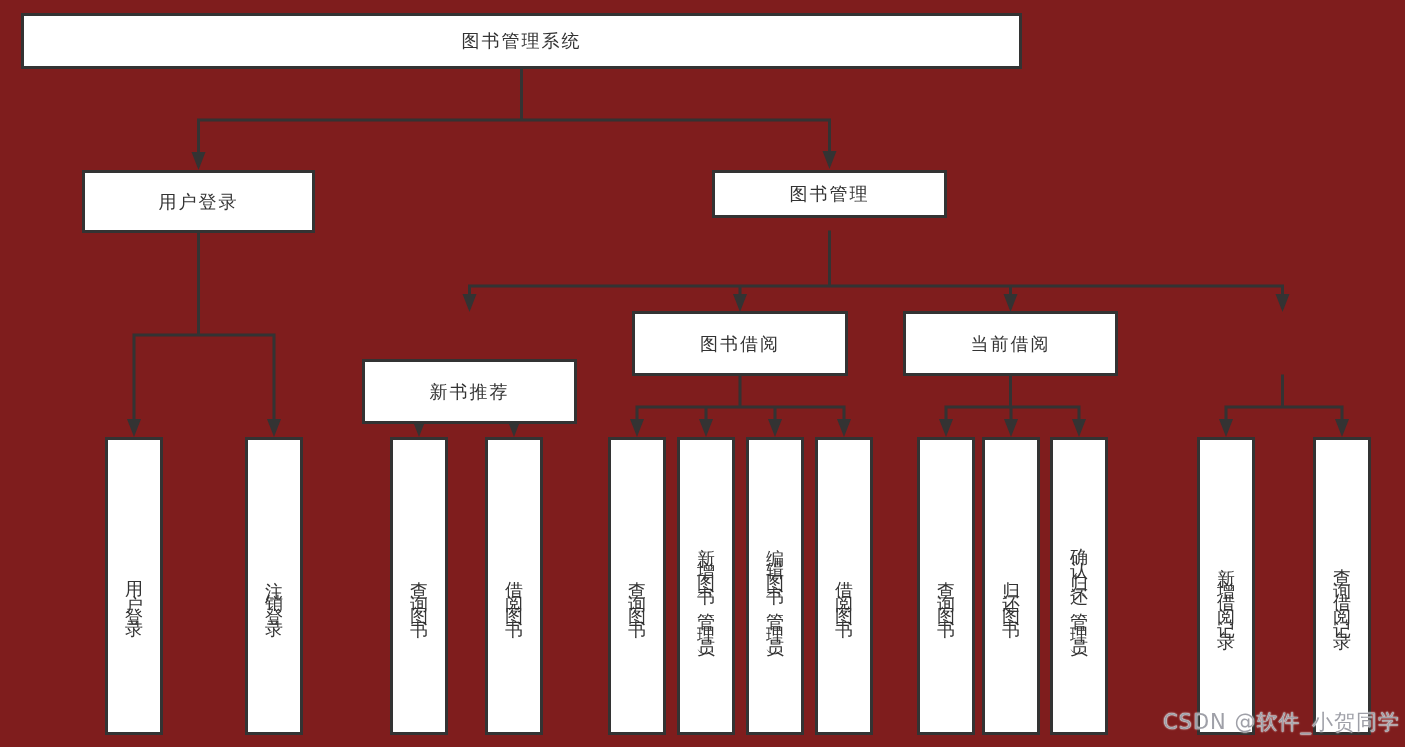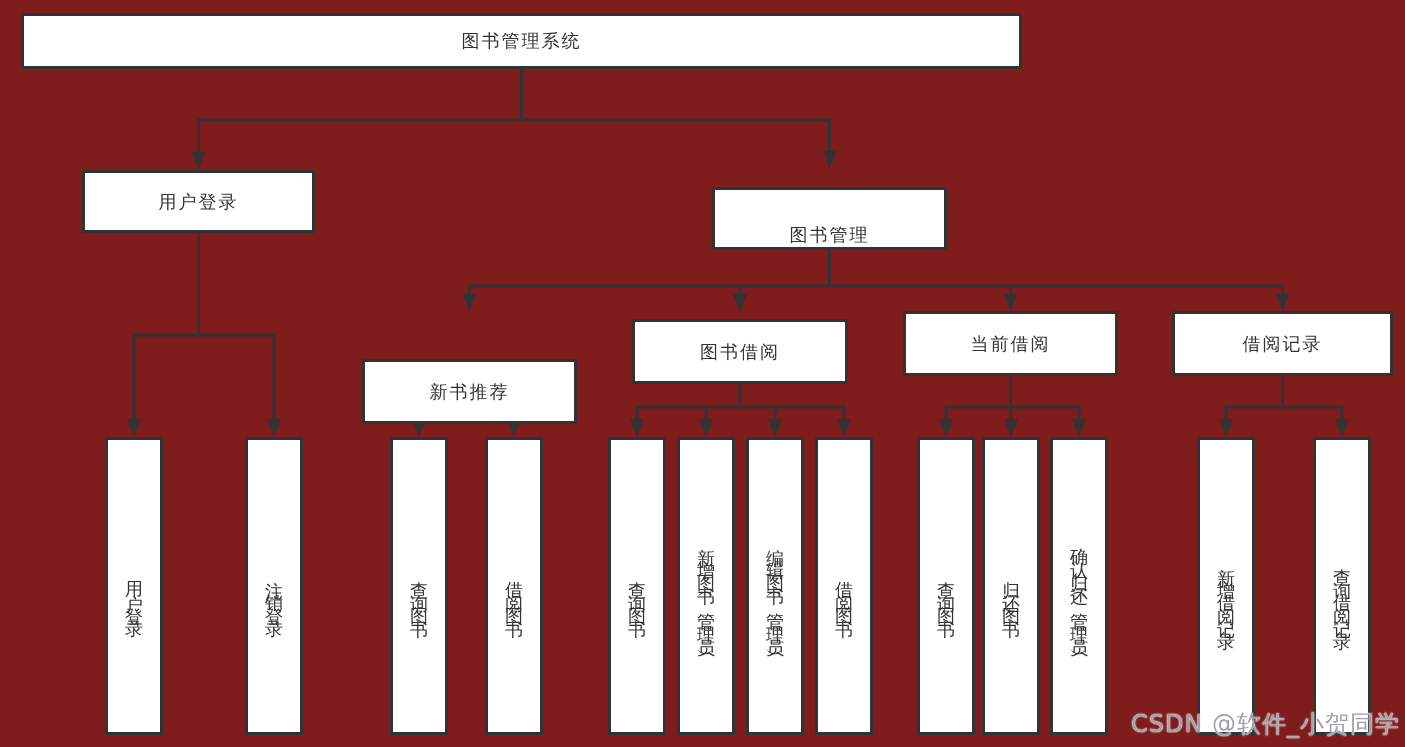--- a/index.html
+++ b/index.html
@@ -23,21 +23,21 @@
     display:flex; align-items:center; justify-content:center;
     color:var(--color-text,#333333); z-index:2;
   }
   .vtext {
     writing-mode:vertical-rl; text-orientation:mixed;
     font-size:18px; line-height:1; letter-spacing:13px; margin-bottom:-13px;
     white-space:nowrap; color:var(--color-text,#333333);
   }
   .watermark {
     position:absolute; right:5px; top:708px; z-index:5;
-    font-size:24px; letter-spacing:1px;
+    font-size:21px; letter-spacing:1px;
     color:var(--color-watermark,#9fa0a8);
     text-shadow:0 0 2px #ffffff, 0 0 1px #ffffff;
   }
 </style>
 </head>
 <body>
 
 <div id="canvas">
 
   <svg id="wires" viewBox="0 0 1405 747" xmlns="http://www.w3.org/2000/svg">
@@ -90,35 +90,32 @@
     </g>
   </svg>
 
   <div class="node" style="left:21px; top:13px; width:1001px; height:56px;">
     <span>图书管理系统</span>
   </div>
 
   <div class="node" style="left:82px; top:170px; width:233px; height:63px;">
     <span>用户登录</span>
   </div>
-  <div class="node" style="left:712px; top:187px; width:235px; height:63px;align-items:flex-end;">
+  <div class="node" style="left:712px; top:170px; width:235px; height:48px;">
     <span>图书管理</span>
   </div>
 
   <div class="node" style="left:362px; top:311px; width:215px; height:65px;margin-top:48px;">
     <span>新书推荐</span>
   </div>
-  <div class="node" style="left:632px; top:311px; width:216px; height:65px;margin-top:8px;">
+  <div class="node" style="left:632px; top:311px; width:216px; height:65px;">
     <span>图书借阅</span>
   </div>
   <div class="node" style="left:903px; top:311px; width:215px; height:65px;">
     <span>当前借阅</span>
-  </div>
-  <div class="node" style="left:1172px; top:311px; width:221px; height:65px;">
-    <span>借阅记录</span>
   </div>
 
   <div class="vnode" style="left:105px;">
     <span class="vtext">用户登录</span>
   </div>
   <div class="vnode" style="left:245px;">
     <span class="vtext">注销登录</span>
   </div>
 
   <div class="vnode" style="left:390px;">

